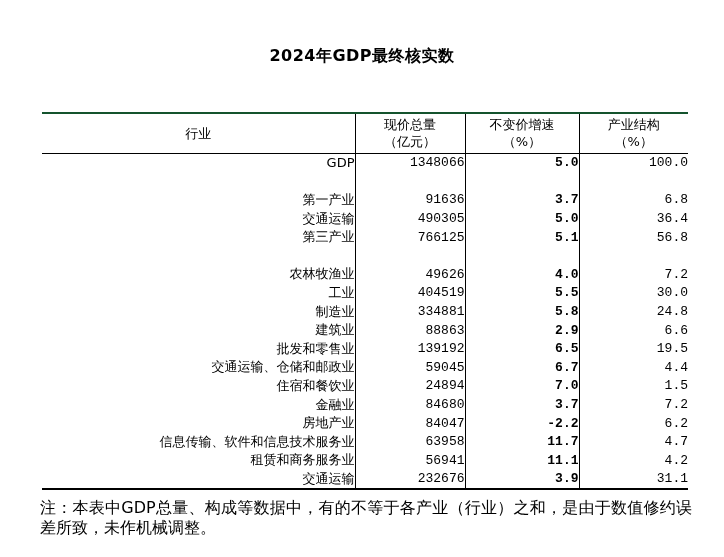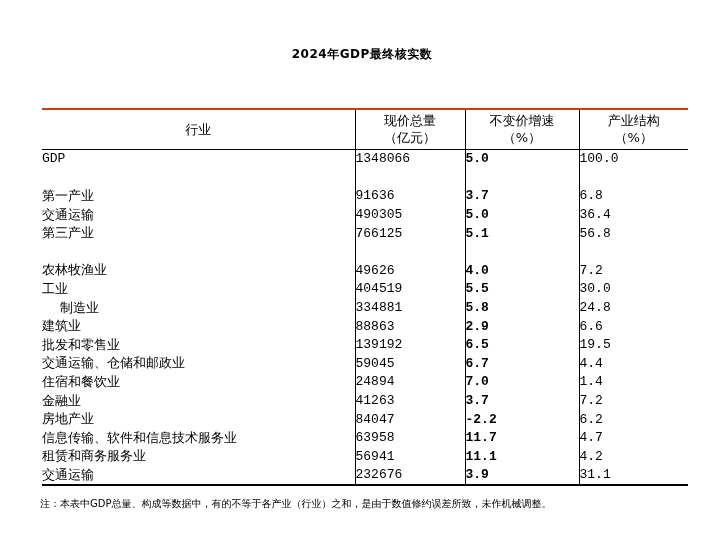--- a/index.html
+++ b/index.html
@@ -6,64 +6,65 @@
   body {
     width: 724px; height: 557px;
     background: #ffffff; color: #000000;
     font-family: "DejaVu Sans", sans-serif;
     font-size: 13px;
     overflow: hidden;
   }
   .page-title {
     margin: 46px 0 0 0;
     text-align: center;
-    font-size: 12px;
+    font-size: 16px;
     font-weight: bold;
     letter-spacing: 0.5px;
   }
   table.gdp-table {
     border-collapse: collapse;
     table-layout: fixed;
     width: 646px;
     margin: 45px 0 0 42px;
-    border-top: 2px solid #c2410c;
+    border-top: 2px solid #14532d;
     border-bottom: 2.5px solid #000;
   }
   .gdp-table thead tr { height: 40px; }
   .gdp-table th {
     font-weight: normal;
     text-align: center;
     vertical-align: middle;
     padding: 0;
     border-bottom: 1.5px solid #000;
     line-height: 17px;
     font-size: 13px;
   }
   .vdiv { border-right: 1px solid #000; }
   .gdp-table tbody td {
     height: 18.6px;
     padding: 0;
     font-size: 13px;
     white-space: nowrap;
     overflow: hidden;
   }
-  td.c-industry { text-align: left; padding-left: 4px; font-family: Liberation Mono, monospace; }
+  td.c-industry { text-align: right; padding-left: 4px; }
   td.c-industry.indent { padding-left: 18px; }
   td.c-num {
+    text-align: right;
     font-family: "Liberation Mono", monospace;
     font-size: 13px;
     margin-top: 27px;
   }
   td.c-total  { padding-right: 6px; }
   td.c-growth { padding-right: 12px; font-weight: bold; }
   td.c-share  { padding-right: 10px; }
   .table-note {
     margin: 8px 32px 0 40px;
     line-height: 19.5px;
-    font-size: 10px;
+    font-size: 16px;
     text-align: justify;
   }
 </style>
 </head>
 <body>
 
 <h1 class="page-title">2024年GDP最终核实数</h1>
 
 <table class="gdp-table">
   <colgroup>
@@ -159,25 +160,25 @@
       <tr>
         <td class="c-industry vdiv">交通运输、仓储和邮政业</td>
         <td class="c-num c-total vdiv">59045</td>
         <td class="c-num c-growth vdiv">6.7</td>
         <td class="c-num c-share">4.4</td>
       </tr>
       <tr>
         <td class="c-industry vdiv">住宿和餐饮业</td>
         <td class="c-num c-total vdiv">24894</td>
         <td class="c-num c-growth vdiv">7.0</td>
-        <td class="c-num c-share">1.4</td>
+        <td class="c-num c-share">1.5</td>
       </tr>
       <tr>
         <td class="c-industry vdiv">金融业</td>
-        <td class="c-num c-total vdiv">41263</td>
+        <td class="c-num c-total vdiv">84680</td>
         <td class="c-num c-growth vdiv">3.7</td>
         <td class="c-num c-share">7.2</td>
       </tr>
       <tr>
         <td class="c-industry vdiv">房地产业</td>
         <td class="c-num c-total vdiv">84047</td>
         <td class="c-num c-growth vdiv">-2.2</td>
         <td class="c-num c-share">6.2</td>
       </tr>
       <tr>

